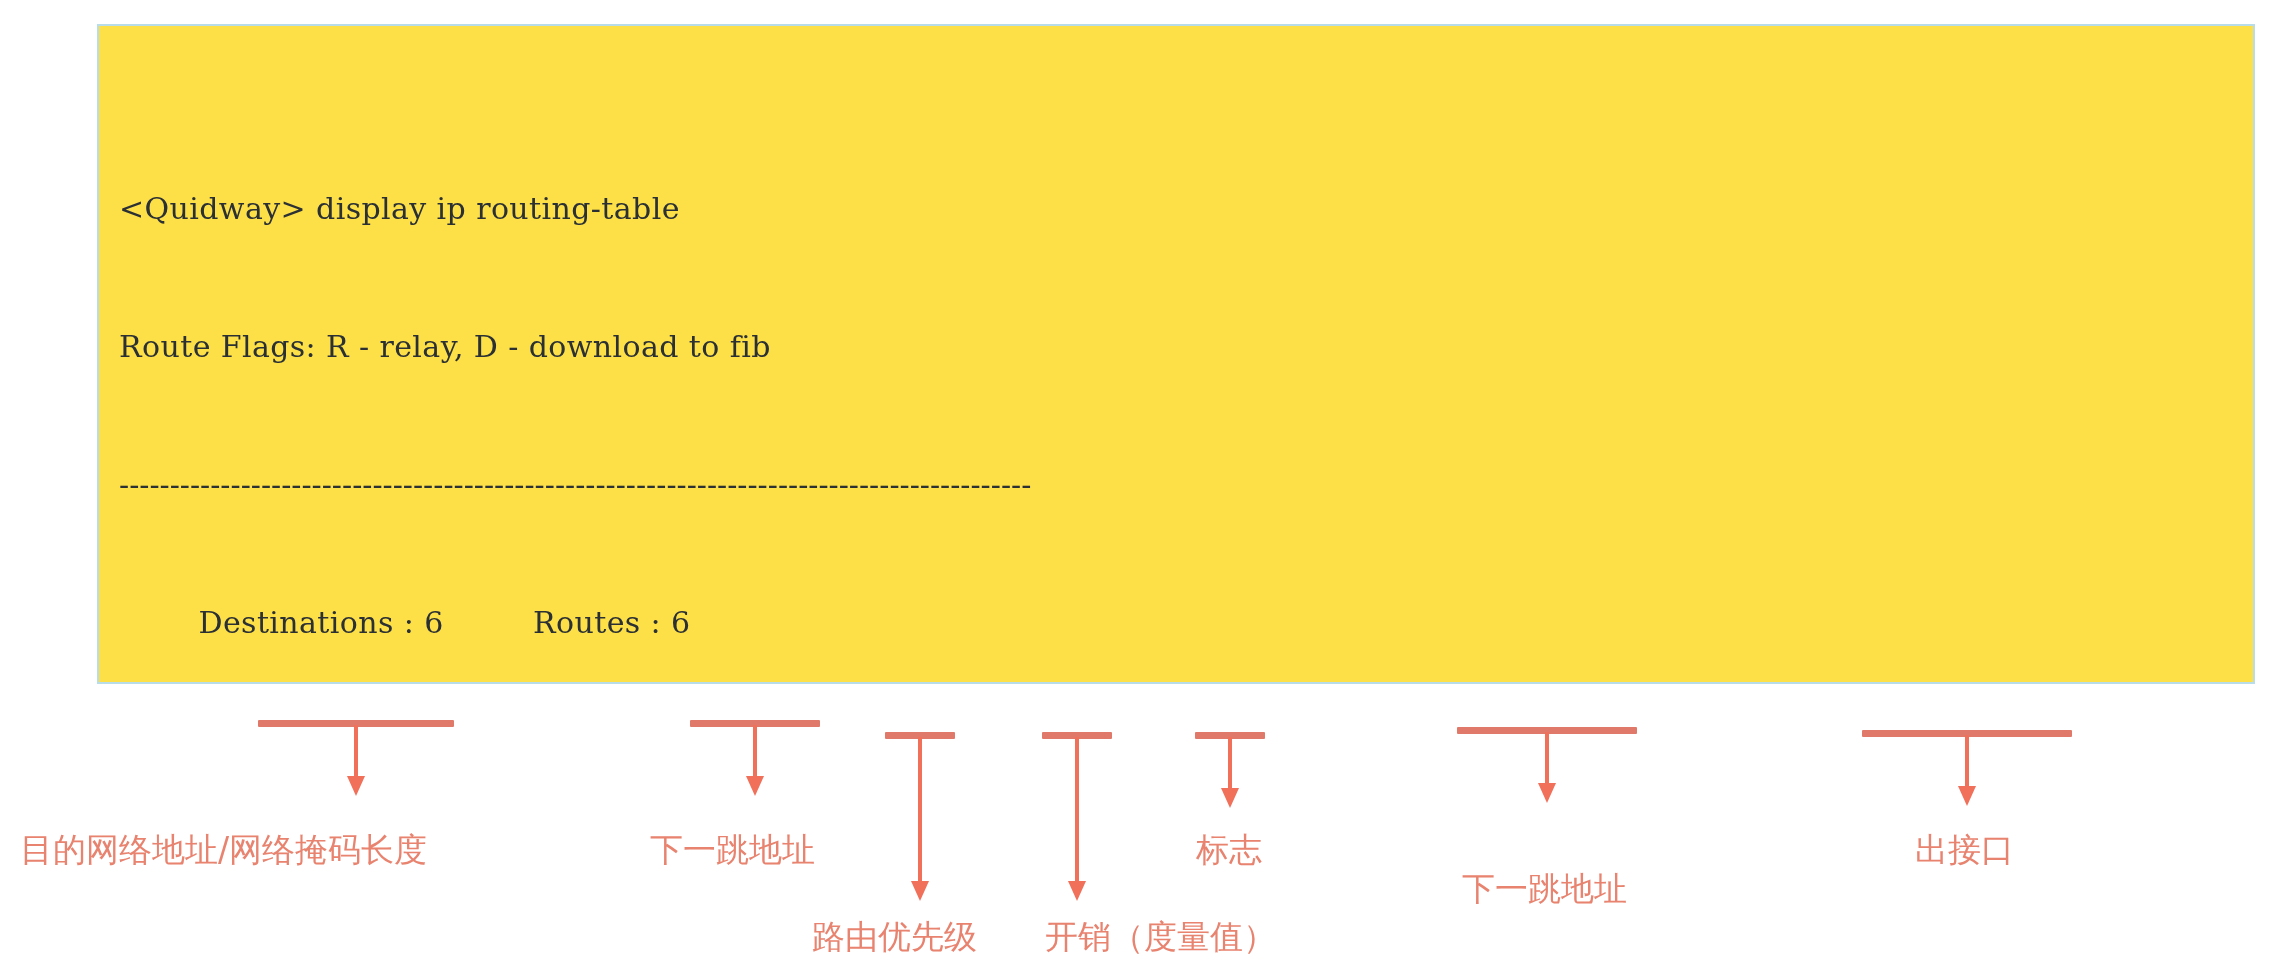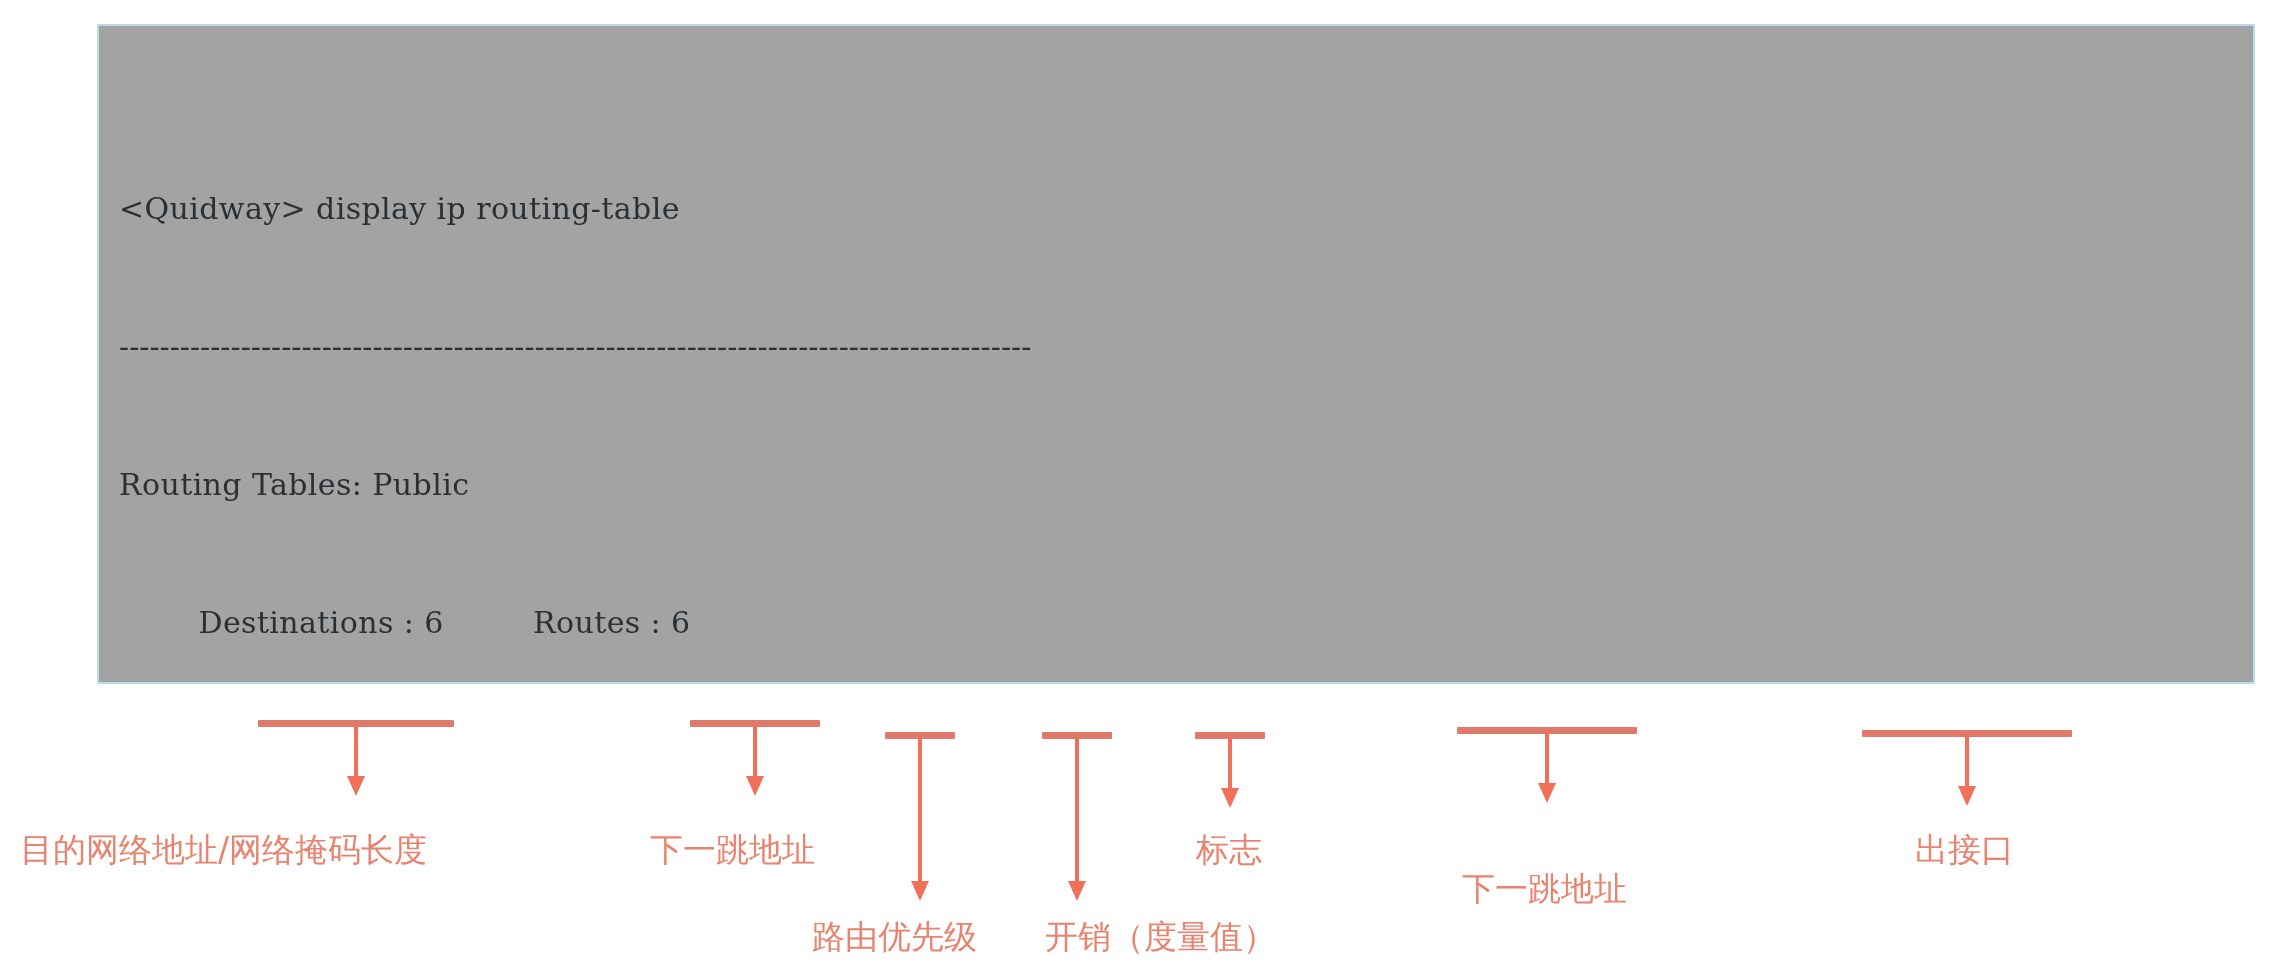--- a/index.html
+++ b/index.html
@@ -9,21 +9,21 @@
     font-family:"Liberation Serif", serif;
     overflow:hidden;
     position:relative;
   }
 
   
   #terminal-panel{
     position:absolute;
     left:97px; top:24px;
     width:2158px; height:660px;
-    background:#a3a3a3;
+    background:#fde047;
     border:2px solid #b9dde8;
     box-sizing:border-box;
   }
   #terminal-body{
     position:absolute;
     left:20px; top:22px; right:10px;
     font-family:"DejaVu Serif", serif;
     font-size:30px;
     line-height:46px;
     color:#2b3034;
@@ -65,22 +65,22 @@
     white-space:nowrap;
   }
 </style>
 </head>
 <body>
 
 <div id="terminal-panel">
   <div id="terminal-body">
 
     <div class="tline">&lt;Quidway&gt; display ip routing-table</div>
+    <div class="tline">Route Flags: R - relay, D - download to fib</div>
     <div class="rule">------------------------------------------------------------------------------------------</div>
-    <div class="tline">Routing Tables: Public</div>
     <div class="tline">        Destinations : 6         Routes : 6</div>
     <div class="tline blank"></div>
 
     
 
     
 
     
     
     

